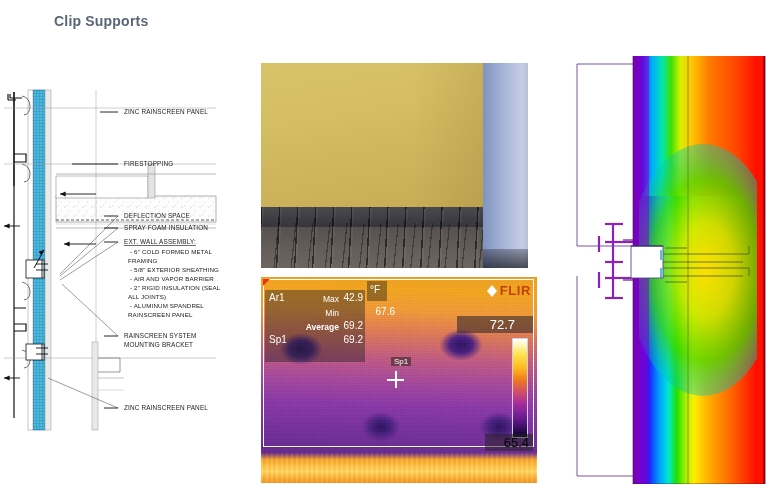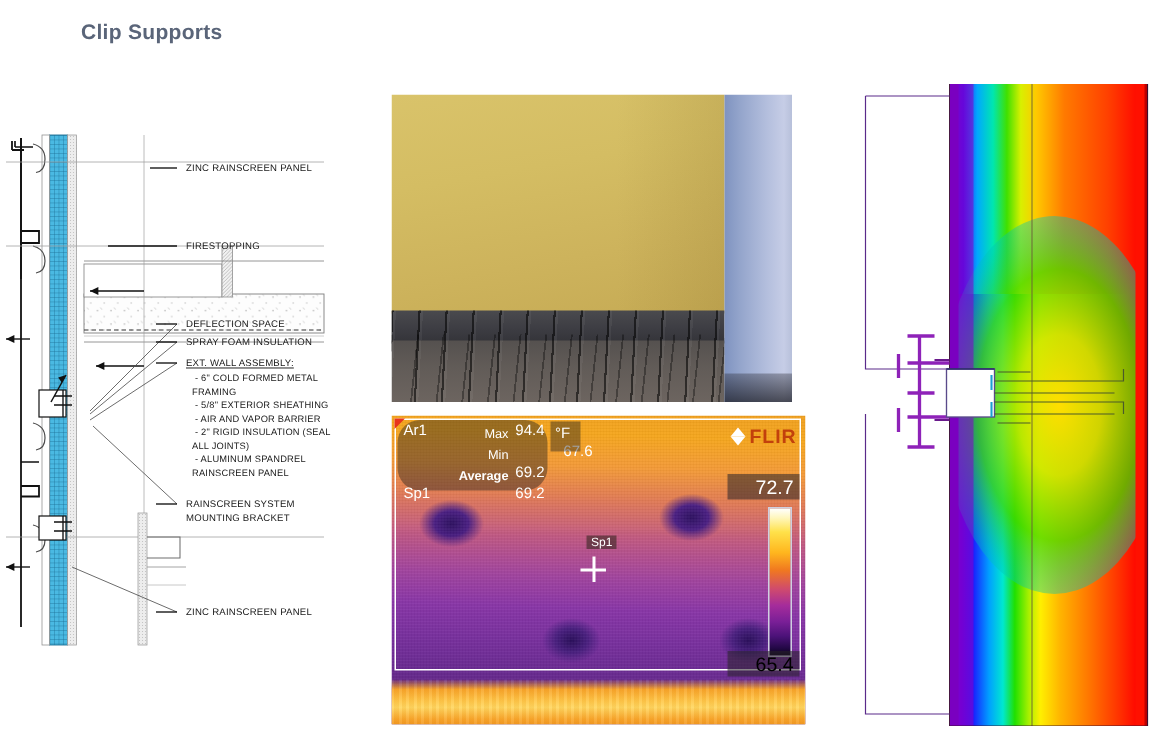--- a/index.html
+++ b/index.html
@@ -103,23 +103,22 @@
   }
   #thermal .area-box{
     position:absolute;left:2px;top:2px;right:3px;bottom:36px;
     border:1.3px solid #ffffff;box-sizing:border-box;
   }
   #thermal .area-tri{
     position:absolute;left:2px;top:2px;width:0;height:0;
     border-left:7px solid #e8341c;border-bottom:7px solid transparent;
   }
   #thermal .readout{
-    position:absolute;left:4px;top:3px;width:100px;height:47px;
+    position:absolute;left:4px;top:13px;width:100px;height:72px;
     background:rgba(30,30,30,.42);
-    border-radius:15px;
   }
   #thermal .unit-box{
     position:absolute;left:106px;top:4px;width:20px;height:20px;
     background:rgba(30,30,30,.42);
   }
   #thermal .unit-box span{
     position:absolute;left:3px;top:3px;color:#fff;font-size:10px;
   }
   .ro-name{position:absolute;color:#fff;font-size:10px;}
   .ro-key{position:absolute;color:#fff;font-size:8.5px;text-align:right;width:62px;}
@@ -133,21 +132,21 @@
   #thermal .flir .di:before{
     content:"";position:absolute;left:0;top:0;width:0;height:0;
     border-left:5px solid transparent;border-right:5px solid transparent;border-bottom:6px solid #fff;
   }
   #thermal .flir .di:after{
     content:"";position:absolute;left:0;bottom:0;width:0;height:0;
     border-left:5px solid transparent;border-right:5px solid transparent;border-top:6px solid #fff;
   }
   #thermal .flir .ftxt{color:#c2410c;font-size:13px;font-weight:bold;letter-spacing:.6px;text-align:right;}
   #thermal .scale-max{
-    position:absolute;right:4px;top:39px;min-width:40px;padding:1px 4px;
+    position:absolute;right:4px;top:39px;min-width:40px;padding:1px 18px;
     background:rgba(40,35,40,.55);color:#fff;font-size:13px;text-align:right;
   }
   #thermal .scale-min{
     position:absolute;right:4px;bottom:32px;min-width:40px;padding:1px 4px;
     background:rgba(40,35,40,.55);color:#000000;font-size:13px;text-align:right;
   }
   #thermal .colorbar{
     position:absolute;right:9px;top:61px;width:16px;height:100px;
     border:1.2px solid #cfcfe0;box-sizing:border-box;
     background:linear-gradient(180deg,
@@ -298,21 +297,21 @@
     <div class="grain"></div>
     <div class="hotband"></div>
     <div class="hotband-grain"></div>
 
     <div class="area-box"></div>
     <div class="area-tri"></div>
 
     <div class="readout">
       <span class="ro-name" style="left:4px;top:2px;">Ar1</span>
       <span class="ro-key" style="left:12px;top:4px;">Max</span>
-      <span class="ro-val" style="left:68px;top:2px;">94.4</span>
+      <span class="ro-val" style="left:68px;top:2px;">42.9</span>
       <span class="ro-key" style="left:12px;top:18px;">Min</span>
       <span class="ro-val" style="left:68px;top:16px;padding-left:32px;">67.6</span>
       <span class="ro-key" style="left:12px;top:32px;font-weight:bold;">Average</span>
       <span class="ro-val" style="left:68px;top:30px;">69.2</span>
       <span class="ro-name" style="left:4px;top:44px;">Sp1</span>
       <span class="ro-val" style="left:68px;top:44px;">69.2</span>
     </div>
 
     <div class="unit-box">
       <span>°F</span>

